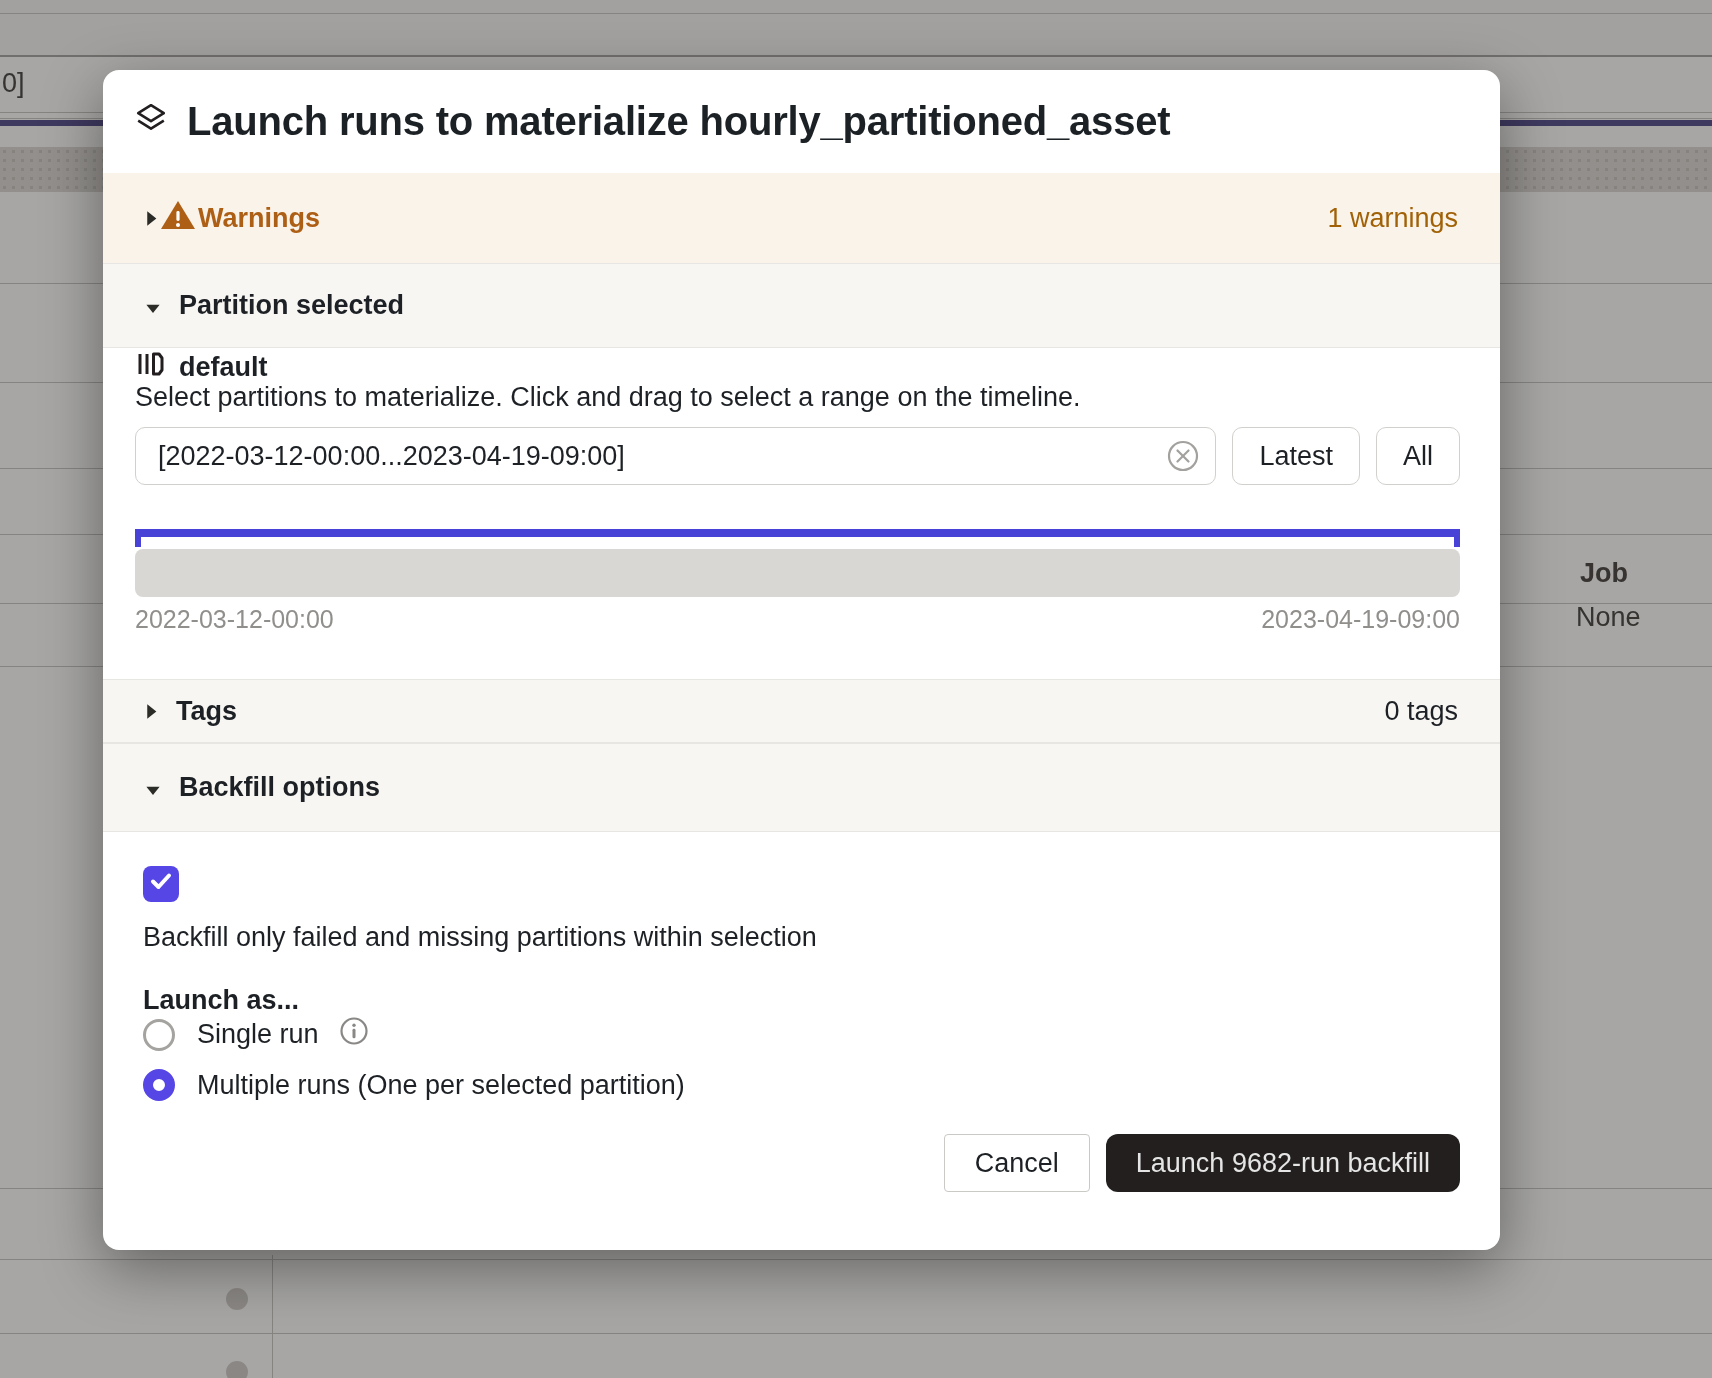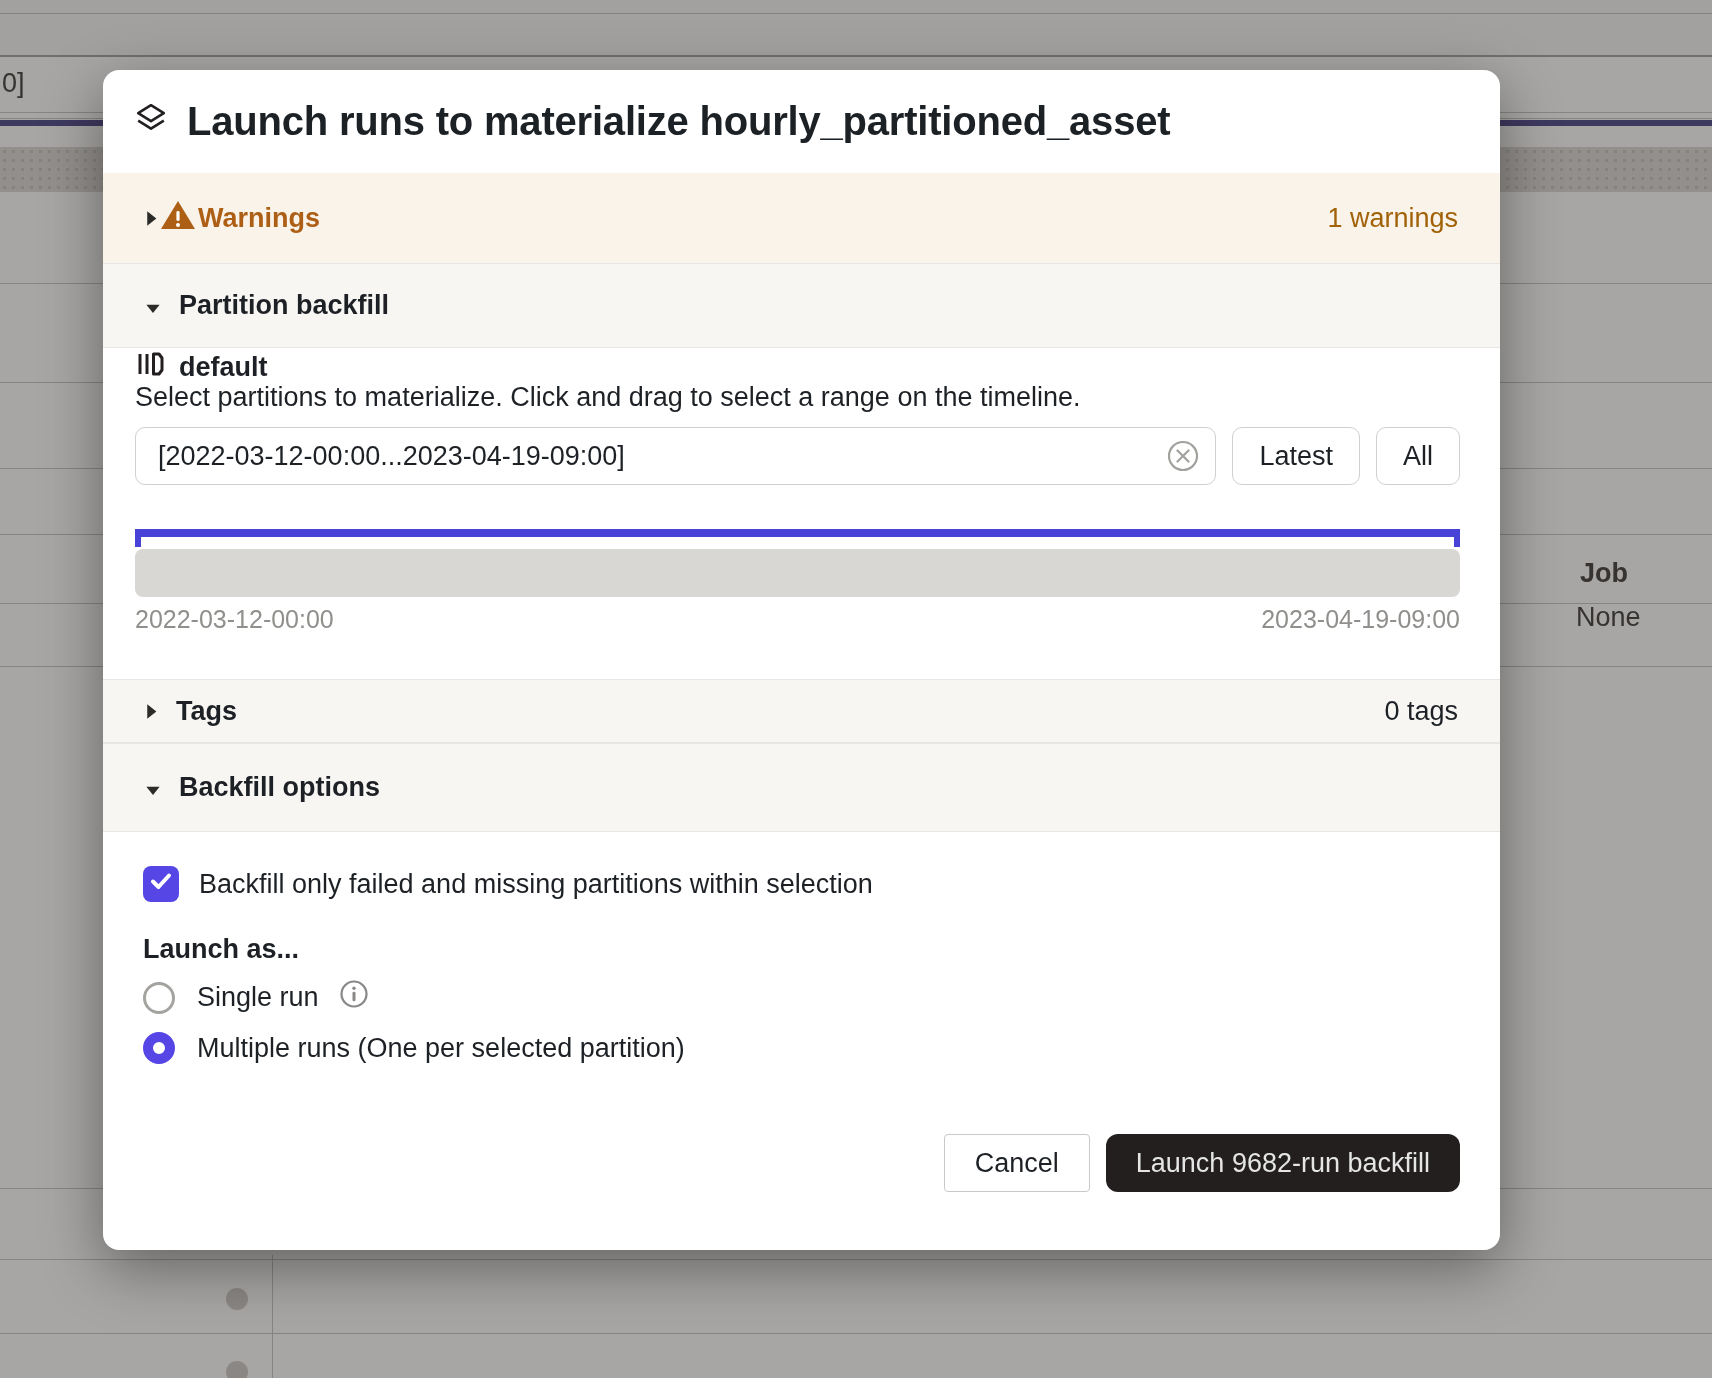--- a/index.html
+++ b/index.html
@@ -70,25 +70,25 @@
   .timeline-select{margin-top:44px;height:8px;background:#4843D6;position:relative;}
   .timeline-select::before,.timeline-select::after{
     content:"";position:absolute;top:0;width:6px;height:18px;background:#4843D6;
   }
   .timeline-select::before{left:0;}
   .timeline-select::after{right:0;}
   .timeline-bar{margin-top:12px;height:48px;background:#D9D7D4;border-radius:8px;}
   .date-row{margin-top:8px;display:flex;justify-content:space-between;color:#918F8C;font-size:25px;}
   
   .backfill-content{flex:0 0 auto;height:302px;box-sizing:border-box;padding:34px 40px 0 40px;}
-  .check-row{display:flex;align-items:center;gap:20px;}
+  .check-row{display:flex;align-items:flex-start;gap:20px;flex-direction:column;}
   .checkbox{width:36px;height:36px;border-radius:8px;background:#5546E5;display:flex;align-items:center;justify-content:center;flex:0 0 auto;cursor:pointer;}
   .launch-as{margin-top:32px;font-weight:700;}
   .radio-row{display:flex;align-items:center;gap:22px;}
-  .radio-row.first{margin-top:14px;}
+  .radio-row.first{}
   .radio-row.second{margin-top:16px;}
   .radio{width:32px;height:32px;border-radius:50%;box-sizing:border-box;flex:0 0 auto;cursor:pointer;}
   .radio.unsel{border:3px solid #A5A3A0;background:#fff;}
   .radio.sel{border:10px solid #5546E5;background:#fff;}
   .info-ic{margin-left:-2px;display:block;}
   
   .m-footer{flex:1;display:flex;align-items:flex-start;justify-content:flex-end;gap:16px;padding:0 40px;}
   .cancel-btn{
     height:58px;padding:0 30px;background:#fff;border:1.5px solid #CBC9C6;border-radius:4px;
     font:inherit;font-size:27px;color:#1d2125;cursor:pointer;
@@ -159,21 +159,21 @@
     <span class="warn-label">Warnings</span>
     <span class="warn-count">1 warnings</span>
   </div>
 
   <div class="row-section" style="height:85px">
     <span class="caret">
       <svg width="16" height="11" viewBox="0 0 14 10">
           <path d="M1 1.5 L13 1.5 L7 9 Z" fill="#2b2b28"></path>
         </svg>
     </span>
-    <span class="sec-label">Partition backfill</span>
+    <span class="sec-label">Partition selected</span>
   </div>
 
   <div class="partition-content">
     <div class="dim-row">
       <span>
         <svg width="30" height="30" viewBox="0 0 30 30">
           <line x1="5" y1="5" x2="5" y2="25" stroke="#231f20" stroke-width="3"></line>
           <line x1="12" y1="5" x2="12" y2="25" stroke="#231f20" stroke-width="3"></line>
           <path d="M18.5 5 L24 5 L27 9 L27 21 L24 25 L18.5 25 Z" fill="none" stroke="#231f20" stroke-width="3" stroke-linejoin="round"></path>
         </svg>

